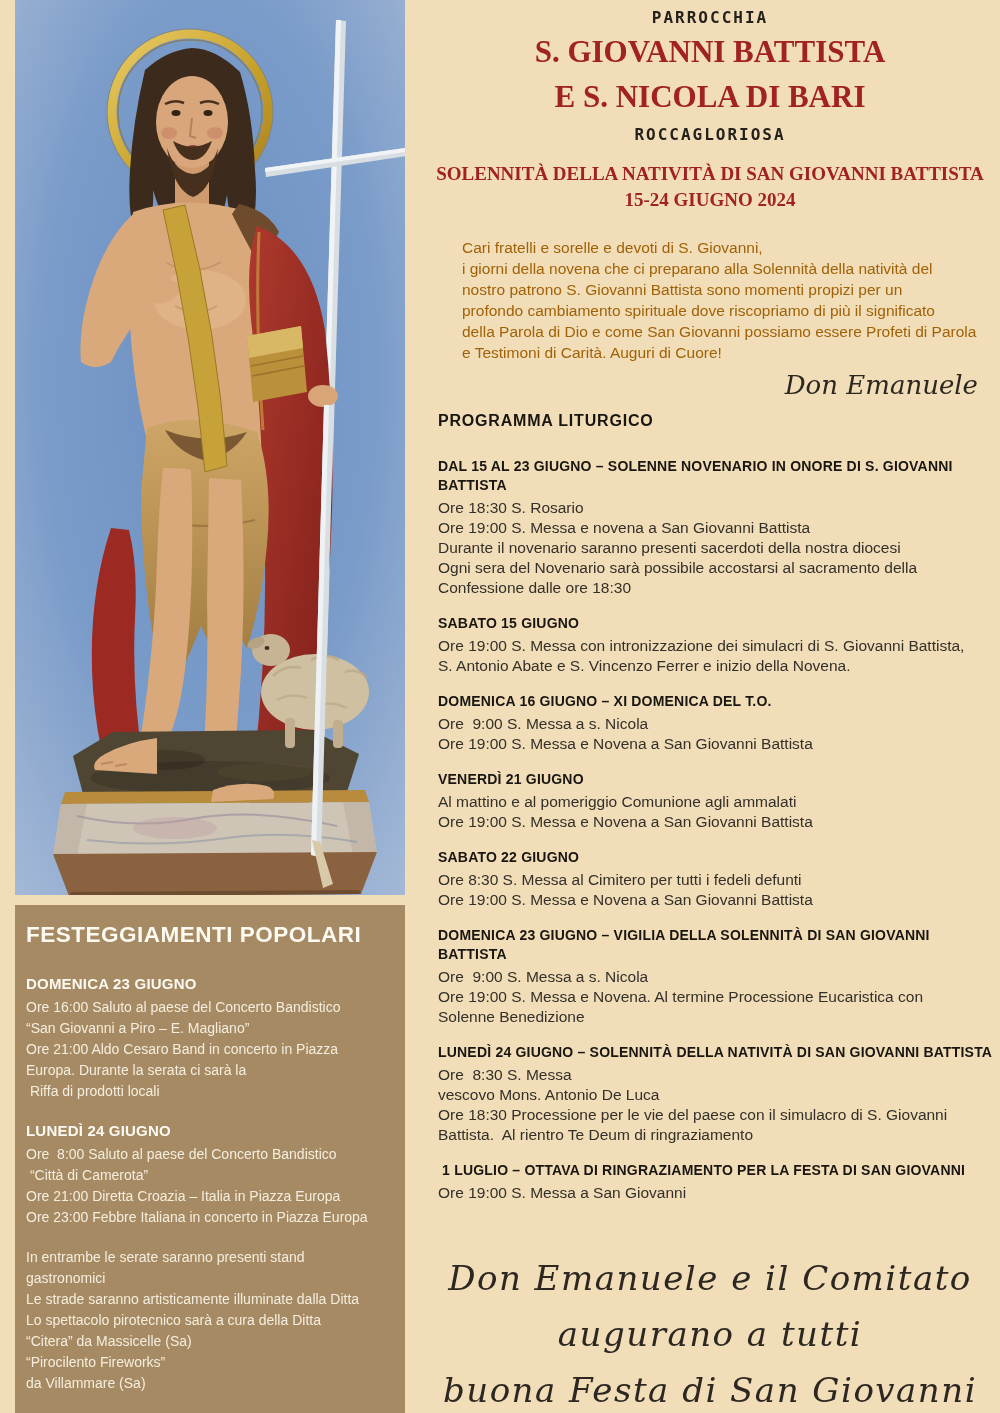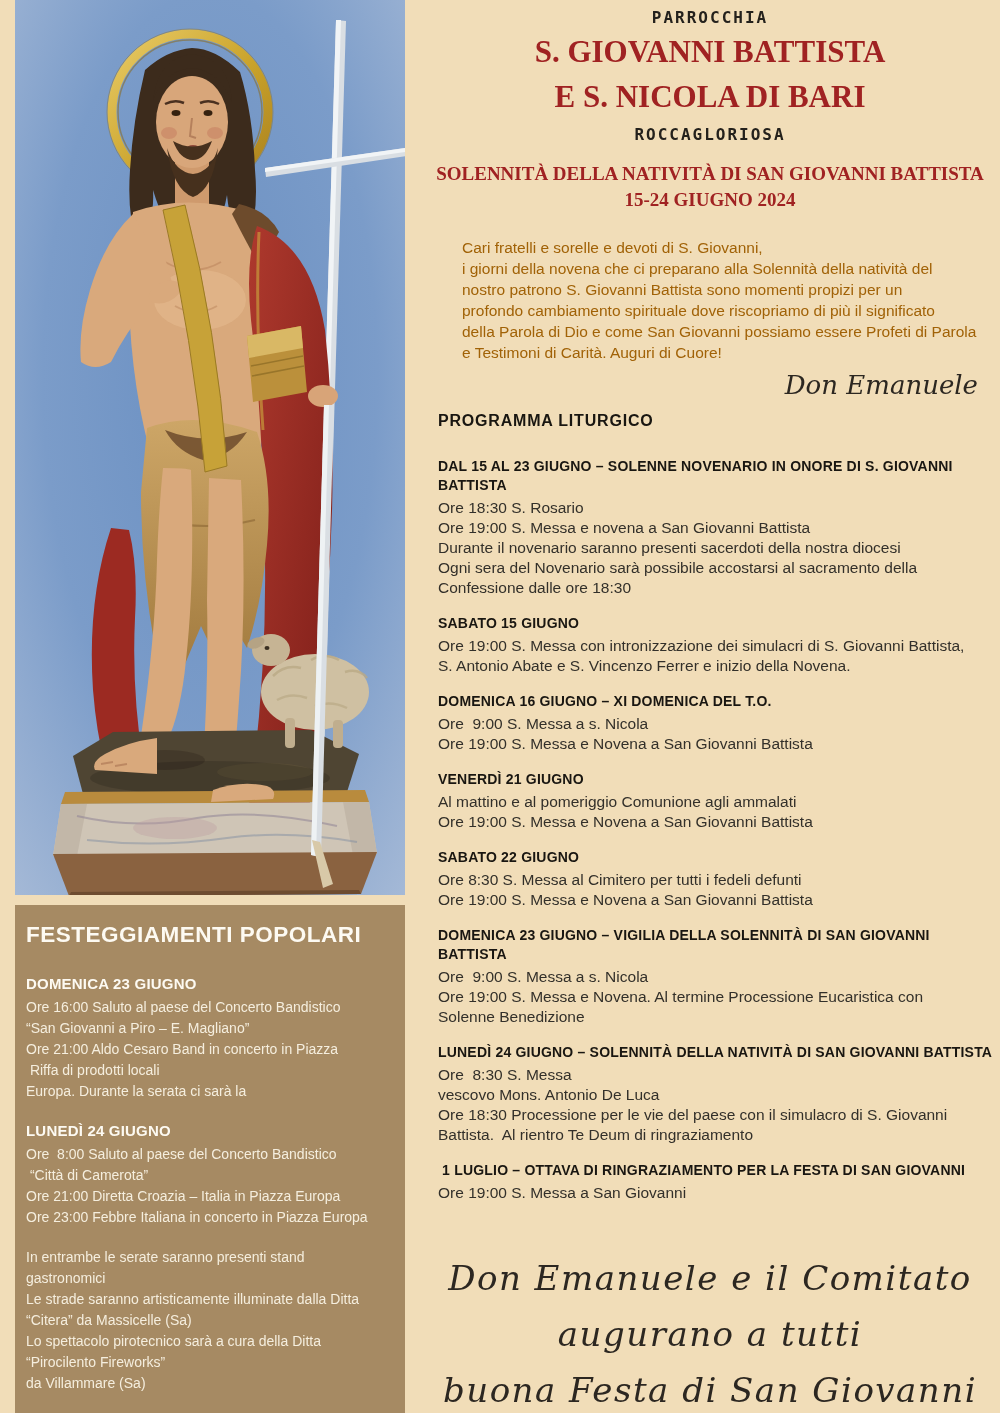--- a/index.html
+++ b/index.html
@@ -215,36 +215,36 @@
   </div>
 
   <section class="panel">
     <h2 class="panel-title">FESTEGGIAMENTI POPOLARI</h2>
     <div class="fest">
         <div class="section">
           <div class="sec-heading">DOMENICA 23 GIUGNO</div>
           <div class="sec-line">Ore 16:00 Saluto al paese del Concerto Bandistico</div>
           <div class="sec-line">“San Giovanni a Piro – E. Magliano”</div>
           <div class="sec-line">Ore 21:00 Aldo Cesaro Band in concerto in Piazza</div>
+          <div class="sec-line">Europa. Durante la serata ci sarà la</div>
           <div class="sec-line"> Riffa di prodotti locali</div>
-          <div class="sec-line">Europa. Durante la serata ci sarà la</div>
         </div>
         <div class="section">
           <div class="sec-heading">LUNEDÌ 24 GIUGNO</div>
           <div class="sec-line">Ore  8:00 Saluto al paese del Concerto Bandistico</div>
           <div class="sec-line"> “Città di Camerota”</div>
           <div class="sec-line">Ore 21:00 Diretta Croazia – Italia in Piazza Europa</div>
           <div class="sec-line">Ore 23:00 Febbre Italiana in concerto in Piazza Europa</div>
         </div>
         <div class="section">
           <div class="sec-line">In entrambe le serate saranno presenti stand</div>
           <div class="sec-line">gastronomici</div>
           <div class="sec-line">Le strade saranno artisticamente illuminate dalla Ditta</div>
+          <div class="sec-line">Lo spettacolo pirotecnico sarà a cura della Ditta</div>
           <div class="sec-line">“Citera” da Massicelle (Sa)</div>
-          <div class="sec-line">Lo spettacolo pirotecnico sarà a cura della Ditta</div>
           <div class="sec-line">“Pirocilento Fireworks”</div>
           <div class="sec-line">da Villammare (Sa)</div>
         </div>
       </div>
   </section>
 
   <div class="right-col">
 
     <header class="masthead">
       <div class="kicker">PARROCCHIA</div>

